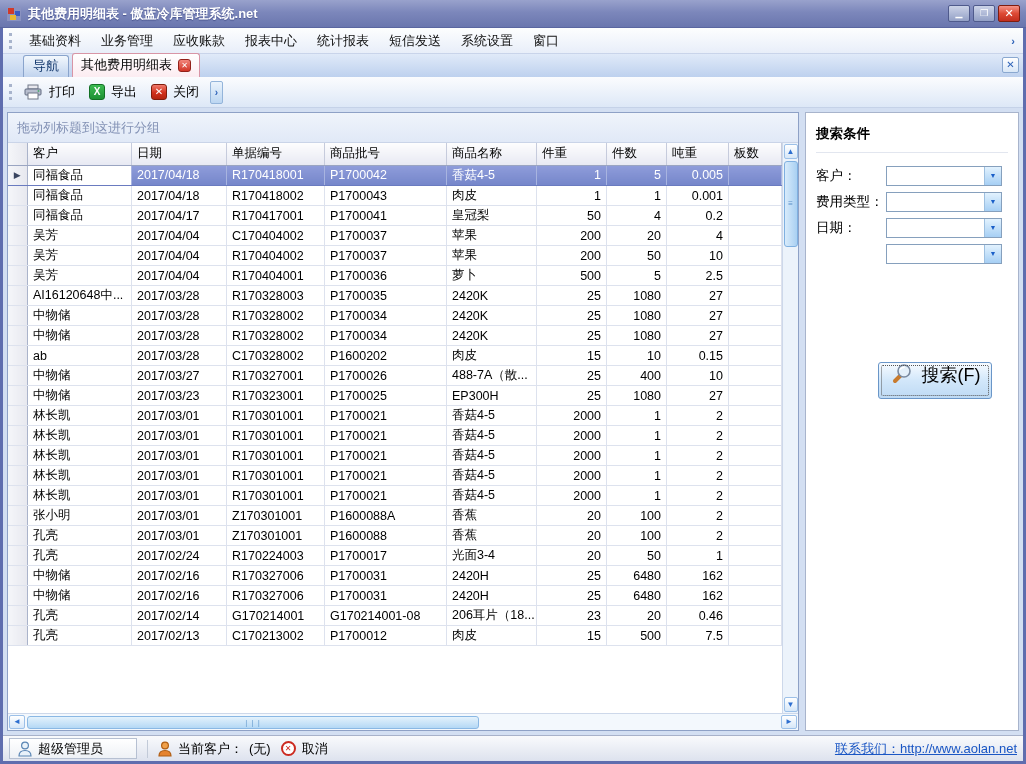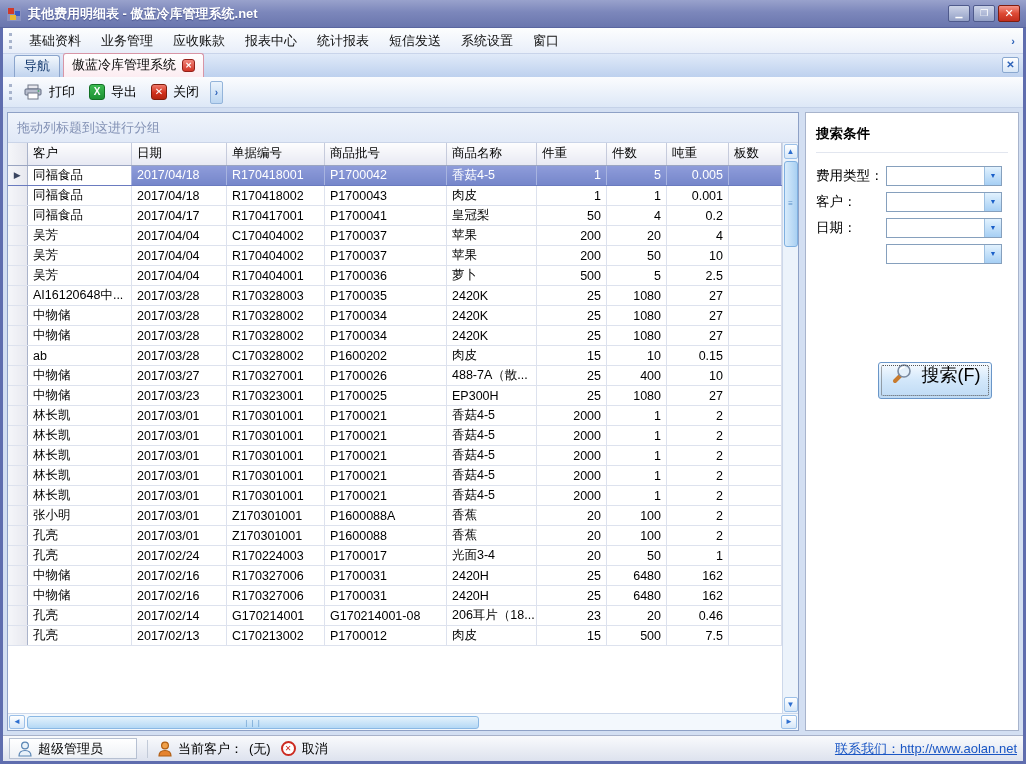--- a/index.html
+++ b/index.html
@@ -14,21 +14,21 @@
   .winbtn { width:22px; height:17px; border-radius:2px; border:1px solid #4f5a8c; background:linear-gradient(#ccd3e8,#93a0c6); color:#fff; font-size:9px; line-height:14px; text-align:center; font-weight:bold; cursor:default; }
   .winbtn.close { background:linear-gradient(#f59489,#dd4a35 50%,#c22d1d); border-color:#7e1d10; font-size:11px; }
 
   
   .menubar { height:26px; flex:none; background:linear-gradient(#fdfefe,#e8eef9); border-bottom:1px solid #c9d4ea; display:flex; align-items:center; padding:0 4px; }
   .grip { width:4px; height:16px; border-left:3px dotted #a8b4cc; margin:0 6px 0 2px; flex:none; }
   .menu-item { padding:4px 10px; font-size:13px; color:#101010; white-space:nowrap; }
   .bar-chevron { margin-left:auto; color:#2d62b8; font-weight:bold; font-size:11px; padding:0 4px; }
 
   
-  .tabstrip { height:23px; flex:none; background:linear-gradient(#e0eaf9,#bed1ee); display:flex; align-items:flex-end; padding:0 2px 0 11px; position:relative;font-family:Liberation Serif, serif; }
+  .tabstrip { height:23px; flex:none; background:linear-gradient(#e0eaf9,#bed1ee); display:flex; align-items:flex-end; padding:0 2px 0 20px; position:relative; }
   .tab { font-size:13px; margin-right:3px; border:1px solid #8aa4cc; border-bottom:none; border-radius:3px 3px 0 0; display:flex; align-items:center; }
   .tab.inactive { background:linear-gradient(#f3f8fd,#c0d3ee); color:#14396e; padding:1px 9px 2px; }
   .tab.active { background:linear-gradient(#ffffff,#fcecf1); border-color:#d895a6; color:#000; padding:2px 8px 3px; gap:6px; }
   .tabclose { width:13px; height:13px; flex:none; background:linear-gradient(#f2857b,#d23527); border:1px solid #93211a; border-radius:3px; color:#fff; font-size:8px; line-height:11px; text-align:center; font-weight:bold; }
   .tabstrip-x { position:absolute; right:4px; top:3px; width:17px; height:16px; background:linear-gradient(#ffffff,#d9e7f7); border:1px solid #8aa8d0; border-radius:2px; color:#2d62b8; font-size:10px; font-weight:bold; text-align:center; line-height:14px; }
 
   
   .toolbar { height:31px; flex:none; background:linear-gradient(#fbfcfe,#dde8f7); border-bottom:1px solid #c5d2e8; display:flex; align-items:center; padding:0 4px; }
   .toolbtn { display:flex; align-items:center; gap:6px; padding:3px 9px 3px 5px; font-size:13px; color:#000; }
   .icon-excel { width:16px; height:16px; background:linear-gradient(#3dbb52,#1d9133); border:1px solid #127024; border-radius:3px; color:#fff; font-size:10px; font-weight:bold; text-align:center; line-height:14px; }
@@ -117,21 +117,21 @@
           <span class="menu-item">窗口</span>
         </span>
       <span class="bar-chevron">›</span>
     </div>
 
     <div class="tabstrip">
       <span class="tab inactive">
         <span>导航</span>
       </span>
       <span class="tab active">
-        <span>傲蓝冷库管理系统</span>
+        <span>其他费用明细表</span>
         <span class="tabclose">✕</span>
       </span>
       <span class="tabstrip-x">✕</span>
     </div>
 
     <div class="toolbar">
       <span class="grip"></span>
       <span class="toolbtn">
         <svg width="19" height="16" viewBox="0 0 19 16">
           <rect x="4" y="1" width="10" height="4" fill="#e8e8ee" stroke="#707888"></rect>
@@ -505,27 +505,27 @@
           <span class="hs-thumb">| | |</span>
           <span class="hs-track"></span>
           <span class="hs-btn">►</span>
         </div>
       </div>
 
       <div class="search-panel">
         <div class="search-title">搜索条件</div>
         <div id="search-fields">
             <div class="field-row">
-              <span class="field-label">费用类型：</span>
+              <span class="field-label">客户：</span>
               <span class="combo">
                 <span class="combo-btn">▼</span>
               </span>
             </div>
             <div class="field-row">
-              <span class="field-label">客户：</span>
+              <span class="field-label">费用类型：</span>
               <span class="combo">
                 <span class="combo-btn">▼</span>
               </span>
             </div>
             <div class="field-row">
               <span class="field-label">日期：</span>
               <span class="combo">
                 <span class="combo-btn">▼</span>
               </span>
             </div>

